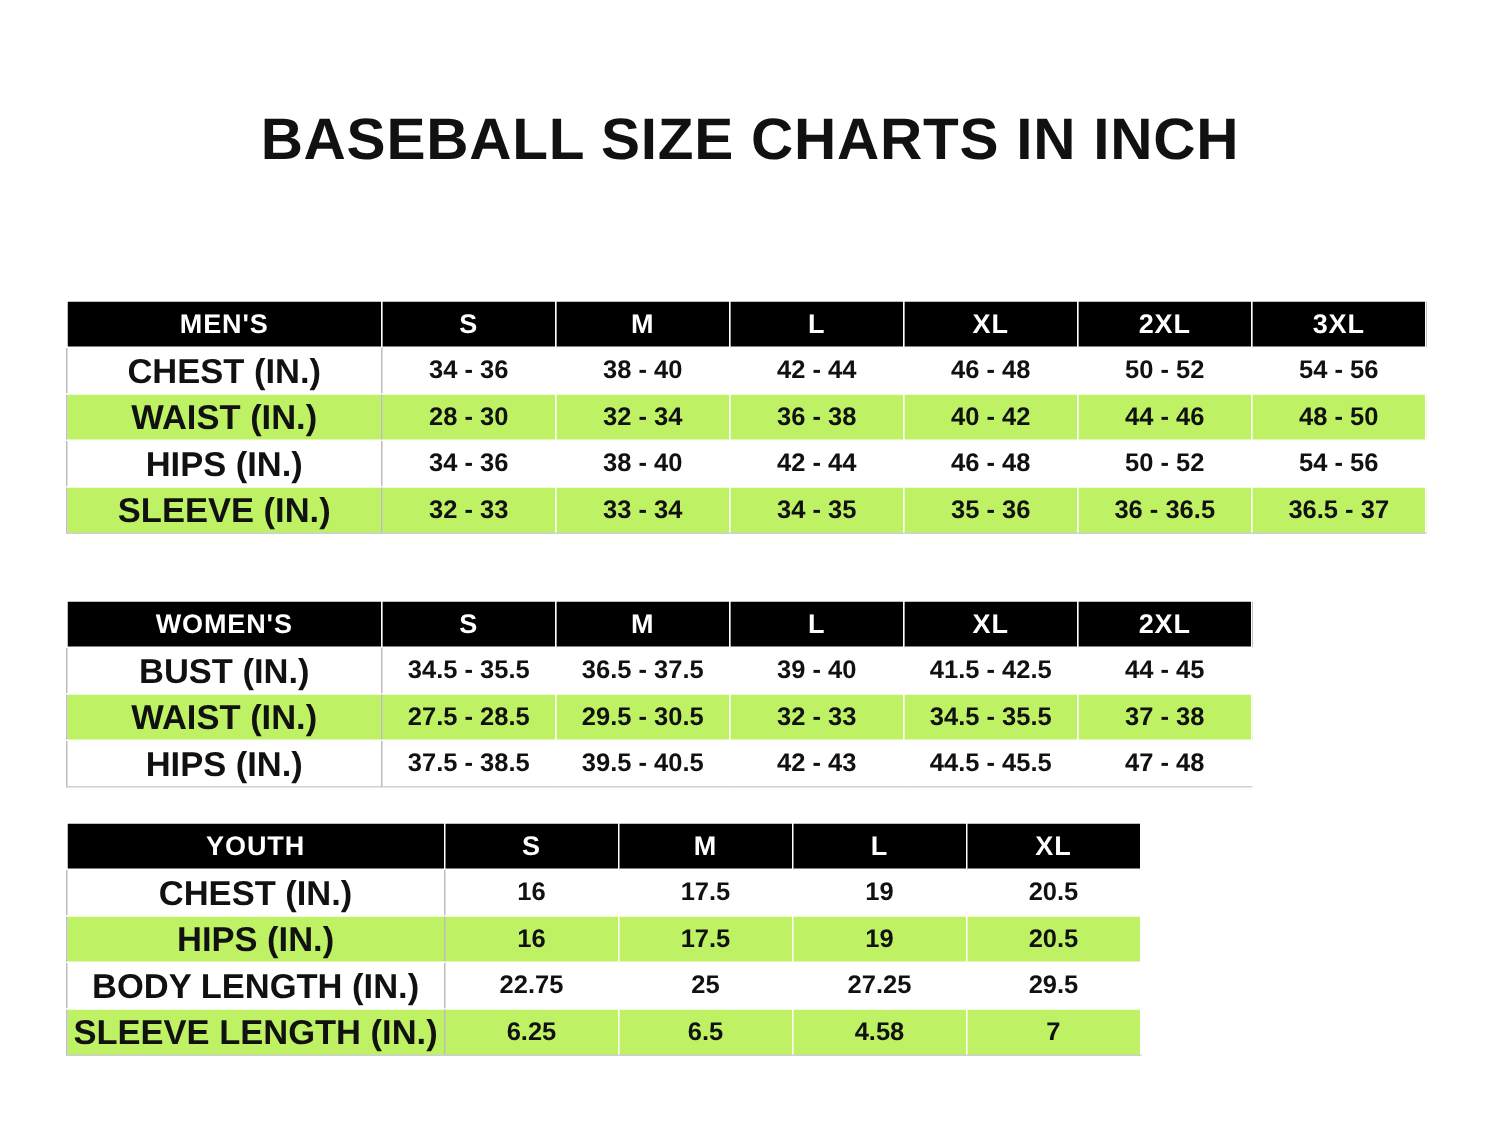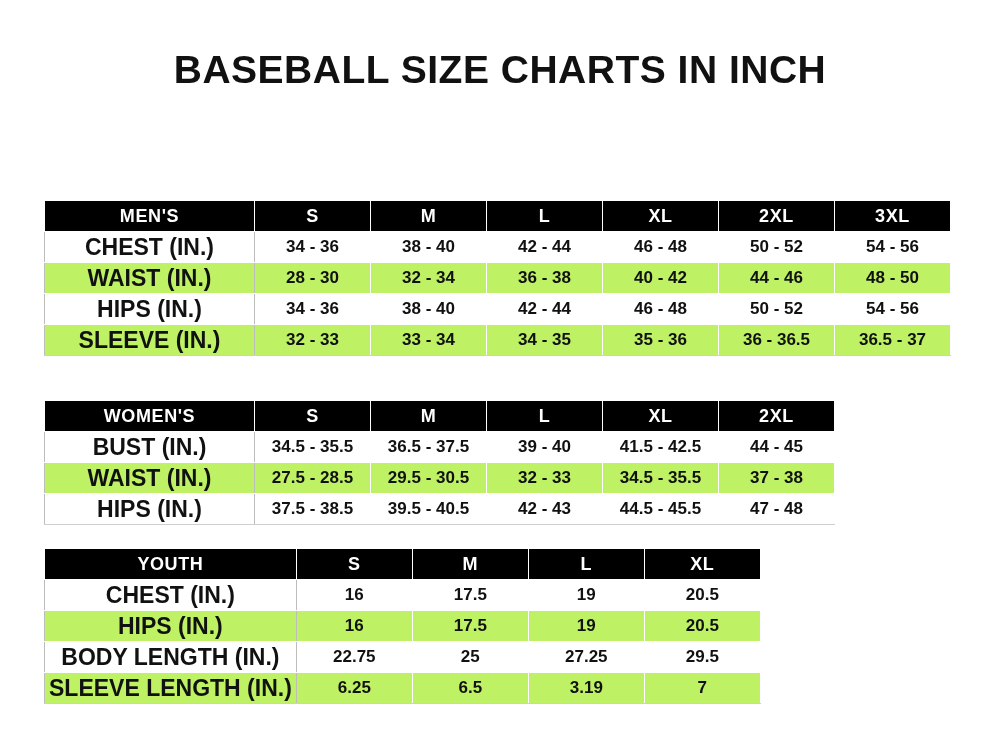--- a/index.html
+++ b/index.html
@@ -19,21 +19,21 @@
     width: 1000px;
     height: 752px;
     box-sizing: border-box;
   }
   .title {
     text-align: center;
     font-size: 39px;
     font-weight: bold;
     letter-spacing: 0.5px;
     margin: 0;
-    padding-top: 48px;
+    padding-top: 72px;
     color: #111111;
   }
 
   .chart-block {
     position: absolute;
     left: 44px;
   }
   #men-chart  { top: 200px; }
   #women-chart{ top: 400px; }
   #youth-chart{ top: 548px; }
@@ -251,20 +251,20 @@
           <td class="row-label">BODY LENGTH (IN.)</td>
           <td>22.75</td>
           <td>25</td>
           <td>27.25</td>
           <td>29.5</td>
         </tr>
         <tr class="alt">
           <td class="row-label">SLEEVE LENGTH (IN.)</td>
           <td>6.25</td>
           <td>6.5</td>
-          <td>3.19</td>
+          <td>4.58</td>
           <td>7</td>
         </tr>
       </tbody>
     </table>
   </div>
 
 </div>
 
 </body></html>

